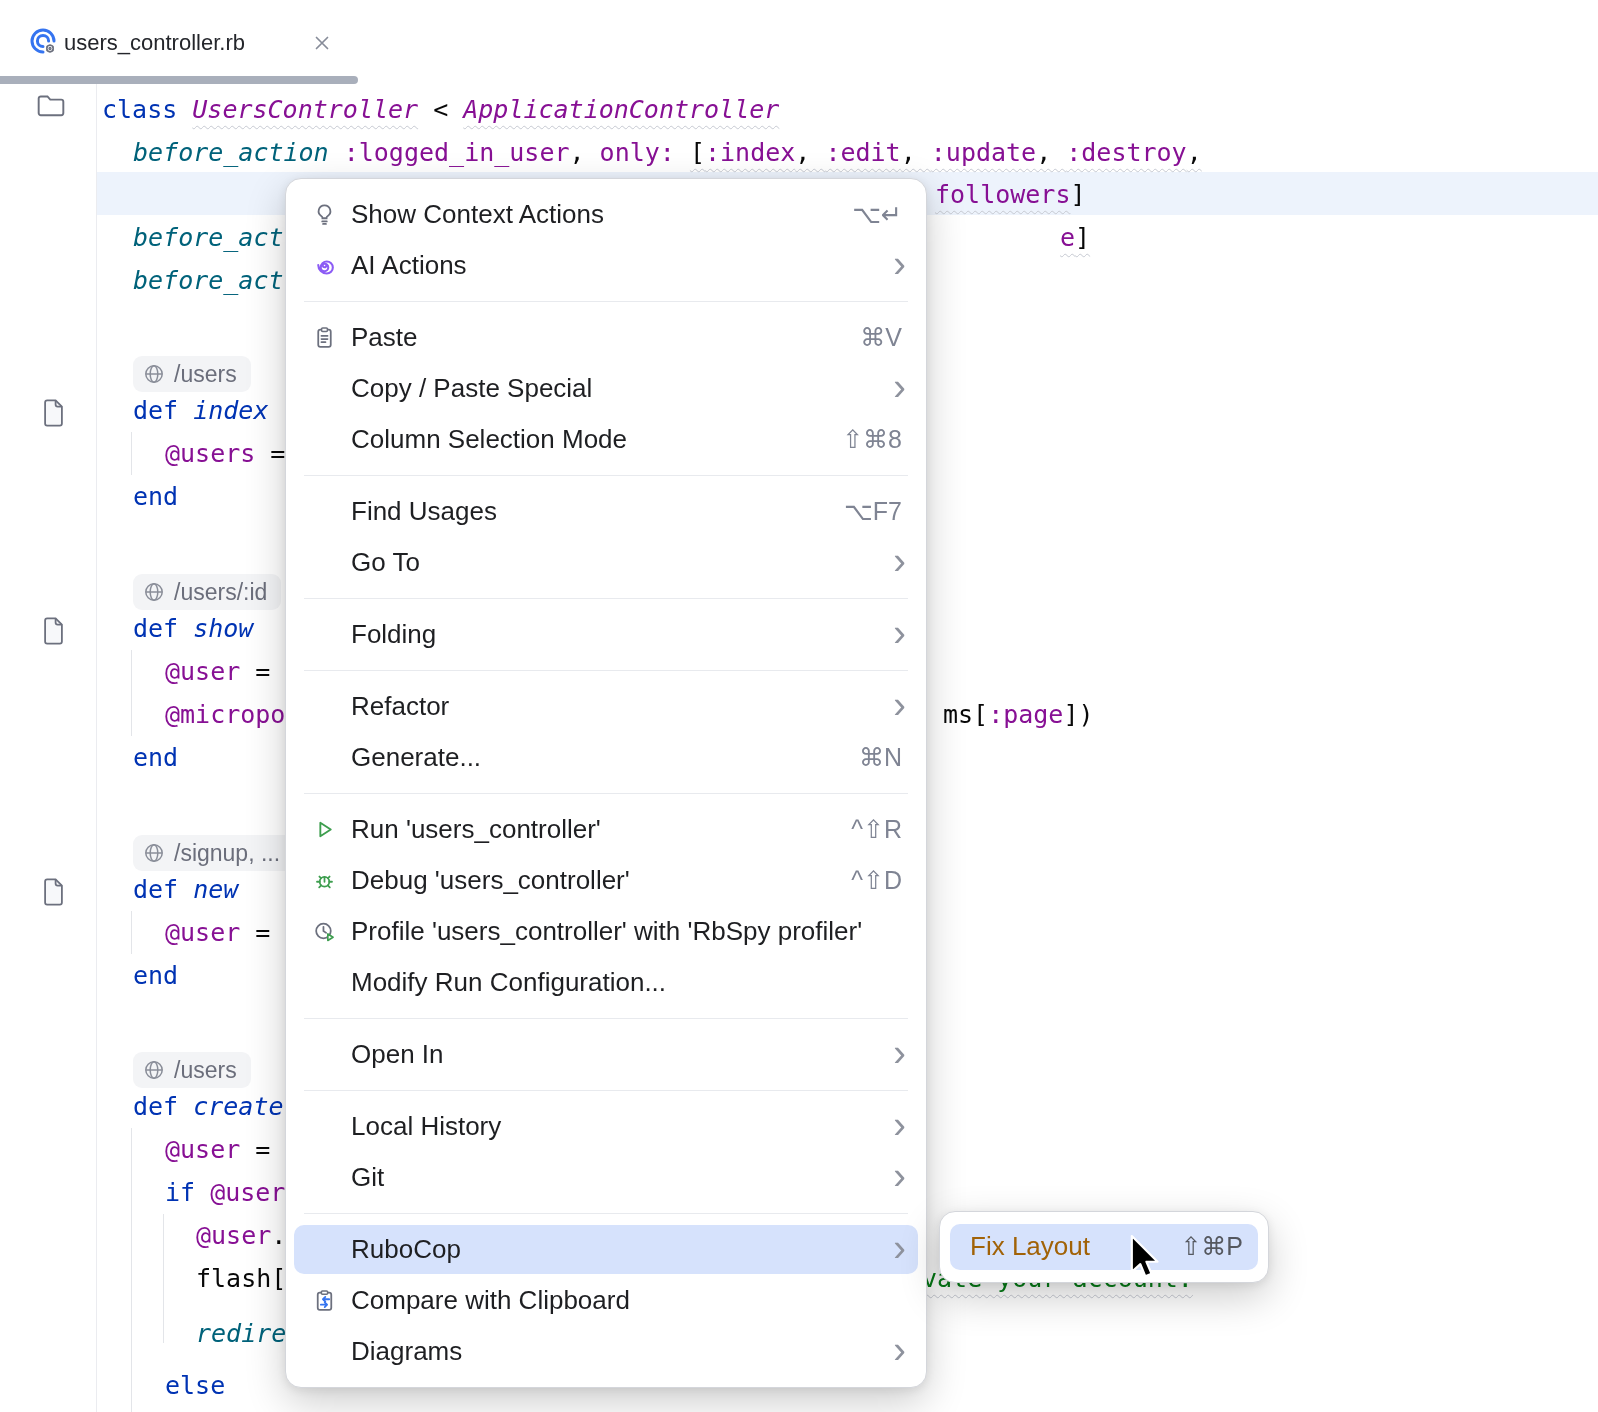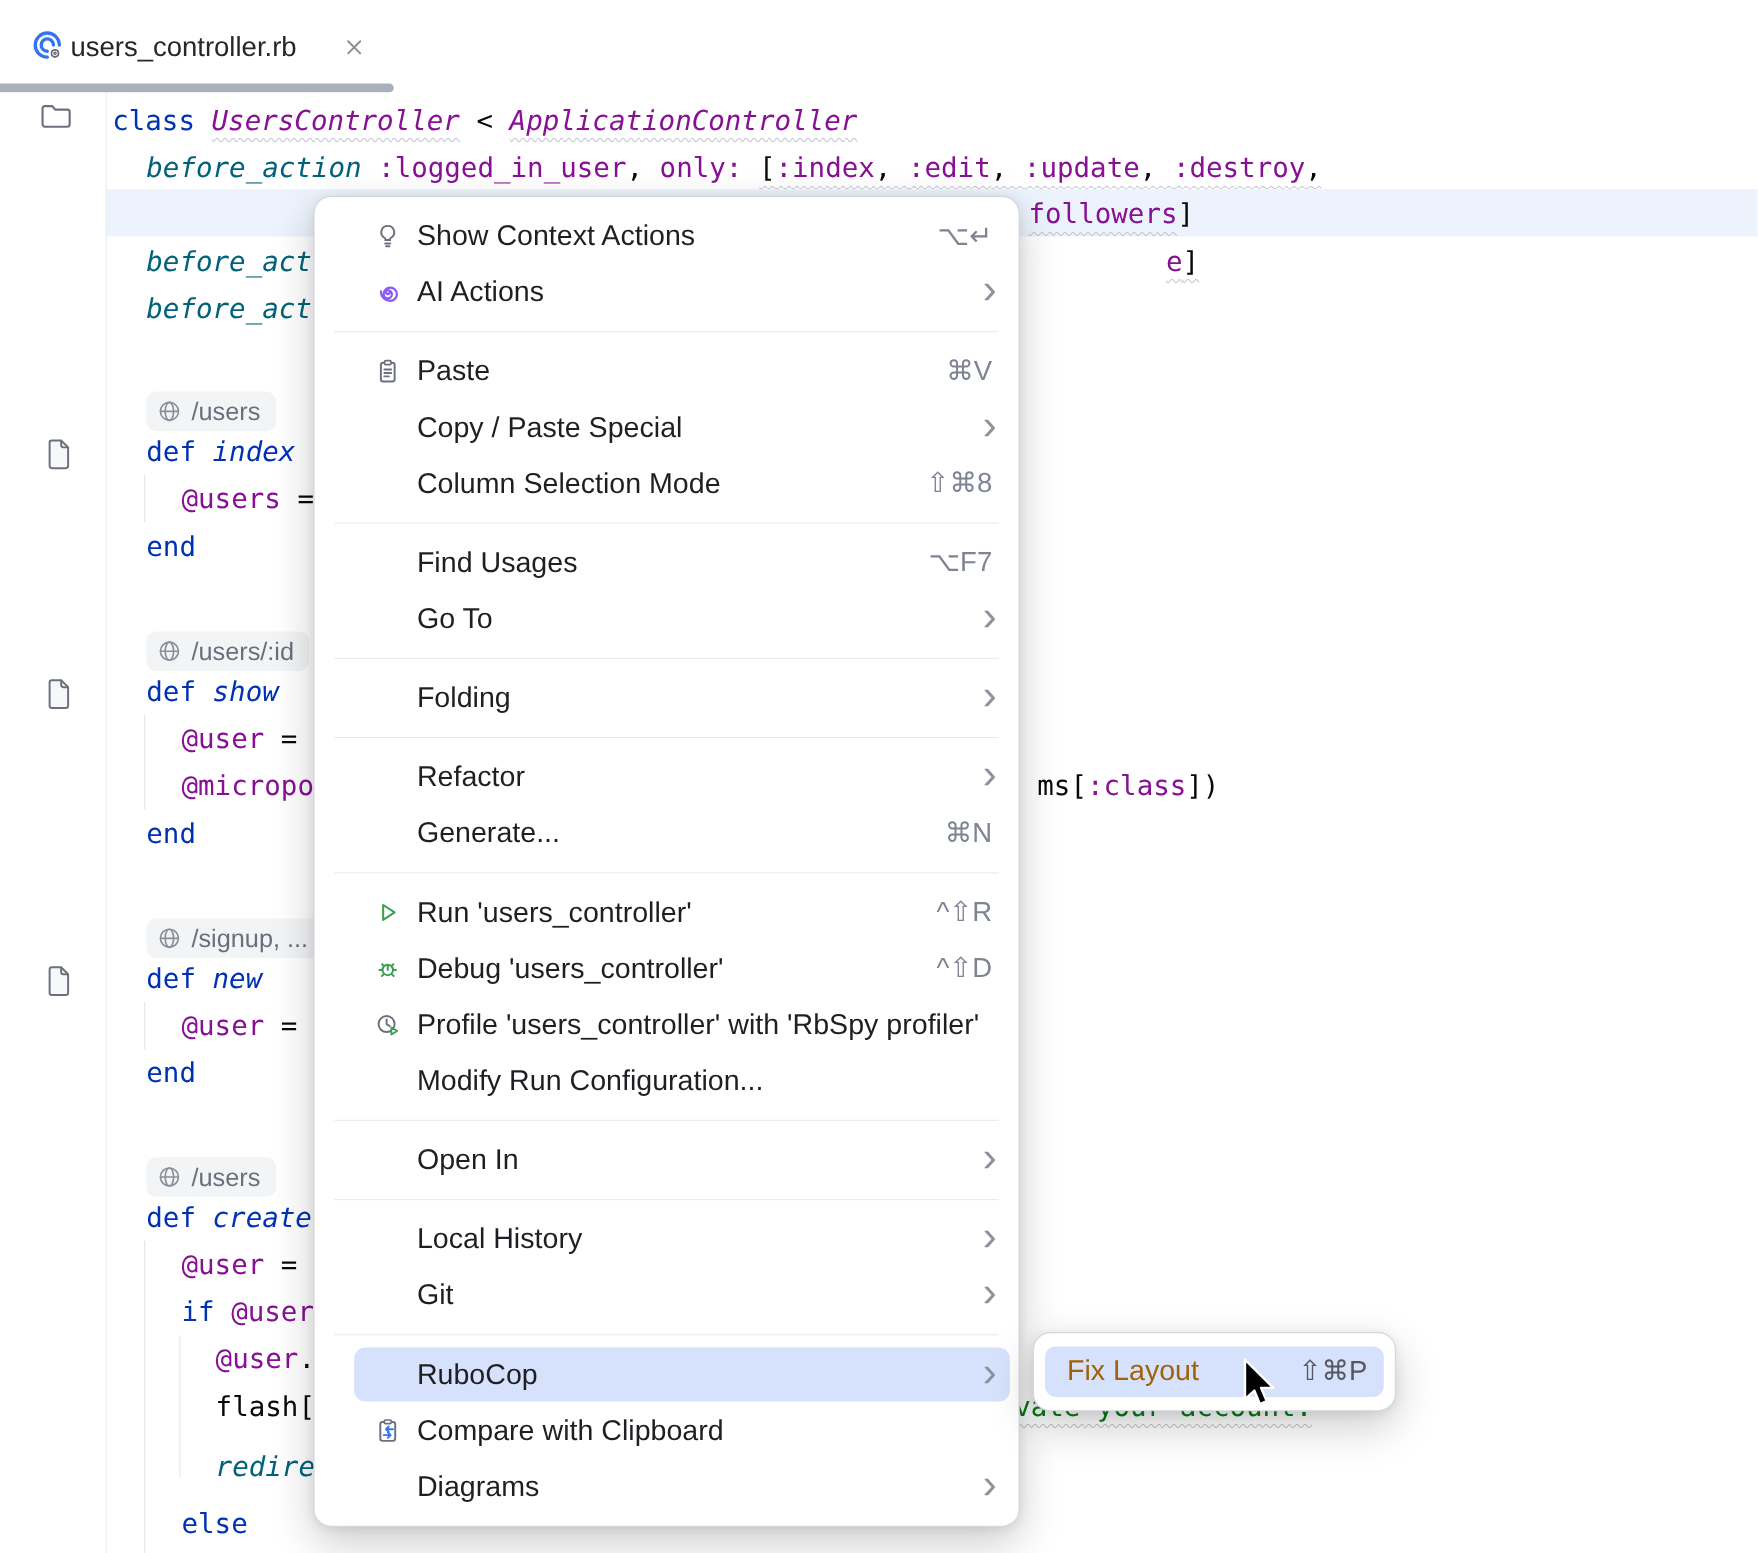--- a/index.html
+++ b/index.html
@@ -2,21 +2,21 @@
 <html><head>
 <meta charset="utf-8">
 <style>
   html,body{margin:0;padding:0;background:#fff;}
   #stage{position:relative;width:1598px;height:1412px;overflow:hidden;background:#ffffff;
          font-family:"Liberation Sans","DejaVu Sans",sans-serif;}
 
   
   .tabbar{position:absolute;left:0;top:0;right:0;height:84px;background:#fff;}
   .tab-ic{position:absolute;left:28px;top:26px;width:30px;height:30px;}
-  .tab-title{position:absolute;left:64px;top:28px;font-size:25px;line-height:30px;color:#24262B;}
+  .tab-title{position:absolute;left:64px;top:28px;font-size:22px;line-height:30px;color:#24262B;}
   .tab-close{position:absolute;left:312px;top:33px;width:20px;height:20px;cursor:pointer;}
   .tab-indicator{position:absolute;left:0;top:76px;width:358px;height:8px;background:#A9AFBB;border-radius:0 4px 4px 0;}
 
   
   #editor{position:absolute;left:0;top:84px;right:0;bottom:0;background:#fff;}
   .gutter-sep{position:absolute;left:96px;top:0;bottom:0;width:1px;background:#EBECF0;}
   .line-highlight{position:absolute;left:97px;right:0;top:88px;height:43px;background:#EDF3FC;}
   #code-layer{position:absolute;left:0;top:-84px;right:0;bottom:0;} 
   .code-frag{position:absolute;white-space:pre;font-family:"DejaVu Sans Mono",monospace;
              font-size:25px;line-height:43px;z-index:2;}
@@ -33,21 +33,21 @@
   .route-chip{position:absolute;display:flex;align-items:center;height:36px;background:#F3F4F6;
               border-radius:9px;padding:0 14px 0 10px;gap:9px;z-index:1;cursor:pointer;}
   .chip-ic{width:22px;height:22px;display:block;}
   .chip-label{font-size:23px;color:#6B6E7B;white-space:pre;}
   .gutter-marker{position:absolute;z-index:1;cursor:pointer;}
 
   
   #context-menu{position:absolute;left:285px;top:178px;width:642px;box-sizing:border-box;
                 padding:10px 0;background:#fff;border:1px solid #D4D6DB;border-radius:16px;
                 box-shadow:0 14px 40px rgba(0,0,0,.20),0 2px 10px rgba(0,0,0,.08);z-index:20;}
-  .mi{position:relative;height:51px;z-index:0;cursor:pointer;margin-left:28px;}
+  .mi{position:relative;height:51px;z-index:0;cursor:pointer;}
   .mi::before{content:"";position:absolute;left:8px;right:8px;top:1px;bottom:1px;border-radius:10px;z-index:0;}
   .mi.sel::before{background:#D6E2FC;}
   .mi-ic{position:absolute;left:26px;top:13px;width:25px;height:25px;z-index:1;}
   .mi-label{position:absolute;left:65px;top:50%;transform:translateY(-52%);font-size:26px;
             color:#1E1F22;white-space:nowrap;z-index:1;}
   .mi-sc{position:absolute;right:24px;top:50%;transform:translateY(-52%);font-size:25px;
          color:#7F8493;white-space:nowrap;z-index:1;}
   .mi-arrow{position:absolute;right:20px;top:50%;transform:translateY(-56%);font-size:38px;
             color:#8E929D;line-height:1;z-index:1;}
   .msep{height:21px;position:relative;}
@@ -100,21 +100,21 @@
         <div class="code-frag" style="left: 935px; top: 173px;"><span class="tok sym wavy">followers</span><span class="tok pun">]</span></div>
         <div class="code-frag" style="left: 133px; top: 216px;"><span class="tok teal">before_act</span></div>
         <div class="code-frag" style="left: 1060px; top: 216px;"><span class="tok sym wavy">e</span><span class="tok pun wavy">]</span></div>
         <div class="code-frag" style="left: 133px; top: 259px;"><span class="tok teal">before_act</span></div>
         <div class="code-frag" style="left: 133px; top: 389px;"><span class="tok kw">def </span><span class="tok fn">index</span></div>
         <div class="code-frag" style="left: 165px; top: 432px;"><span class="tok sym">@users </span><span class="tok pun">=</span></div>
         <div class="code-frag" style="left: 133px; top: 475px;"><span class="tok kw">end</span></div>
         <div class="code-frag" style="left: 133px; top: 607px;"><span class="tok kw">def </span><span class="tok fn">show</span></div>
         <div class="code-frag" style="left: 165px; top: 650px;"><span class="tok sym">@user </span><span class="tok pun">=</span></div>
         <div class="code-frag" style="left: 165px; top: 693px;"><span class="tok sym">@micropo</span></div>
-        <div class="code-frag" style="left: 943px; top: 693px;"><span class="tok pun">ms[</span><span class="tok sym">:class</span><span class="tok pun">])</span></div>
+        <div class="code-frag" style="left: 943px; top: 693px;"><span class="tok pun">ms[</span><span class="tok sym">:page</span><span class="tok pun">])</span></div>
         <div class="code-frag" style="left: 133px; top: 736px;"><span class="tok kw">end</span></div>
         <div class="code-frag" style="left: 133px; top: 868px;"><span class="tok kw">def </span><span class="tok fn">new</span></div>
         <div class="code-frag" style="left: 165px; top: 911px;"><span class="tok sym">@user </span><span class="tok pun">=</span></div>
         <div class="code-frag" style="left: 133px; top: 954px;"><span class="tok kw">end</span></div>
         <div class="code-frag" style="left: 133px; top: 1085px;"><span class="tok kw">def </span><span class="tok fn">create</span></div>
         <div class="code-frag" style="left: 165px; top: 1128px;"><span class="tok sym">@user </span><span class="tok pun">=</span></div>
         <div class="code-frag" style="left: 165px; top: 1171px;"><span class="tok kw">if </span><span class="tok sym">@user</span></div>
         <div class="code-frag" style="left: 196px; top: 1214px;"><span class="tok sym">@user</span><span class="tok pun">.</span></div>
         <div class="code-frag" style="left: 196px; top: 1257px;"><span class="tok pun">flash[</span></div>
         <div class="code-frag" style="left: 922px; top: 1257px;"><span class="tok str wavy">vate your account.</span><span class="tok str">"</span></div>

